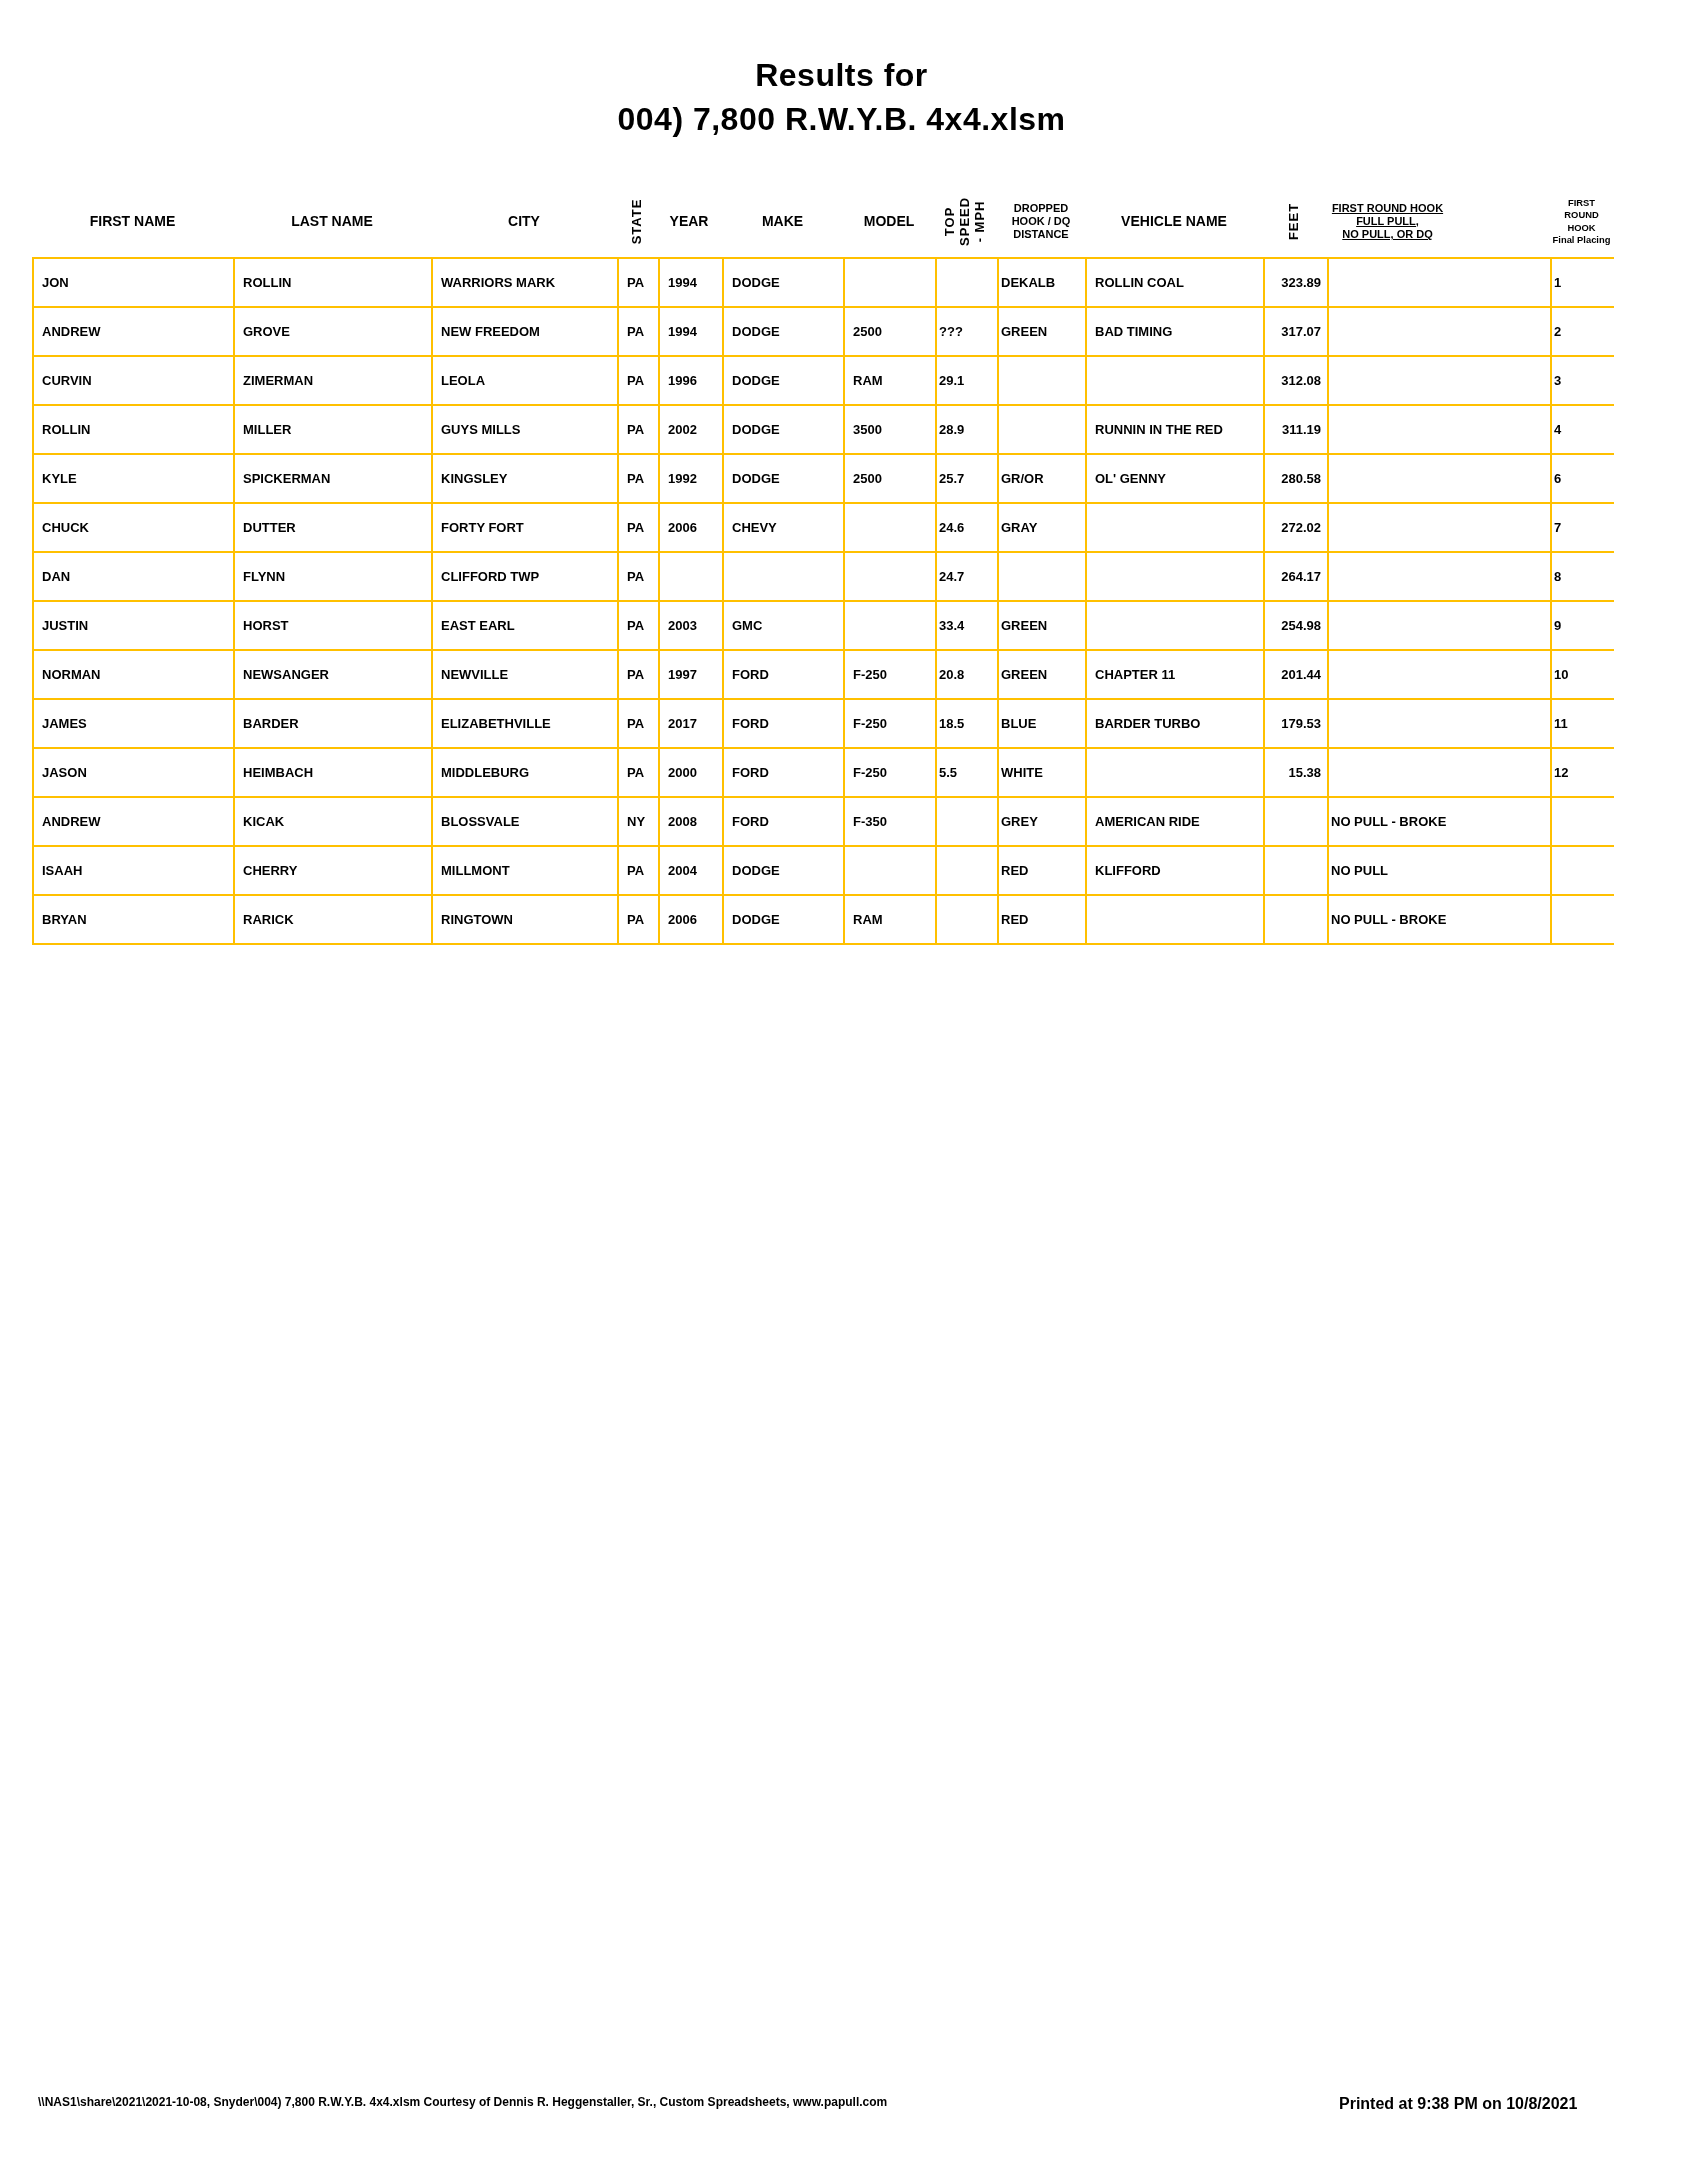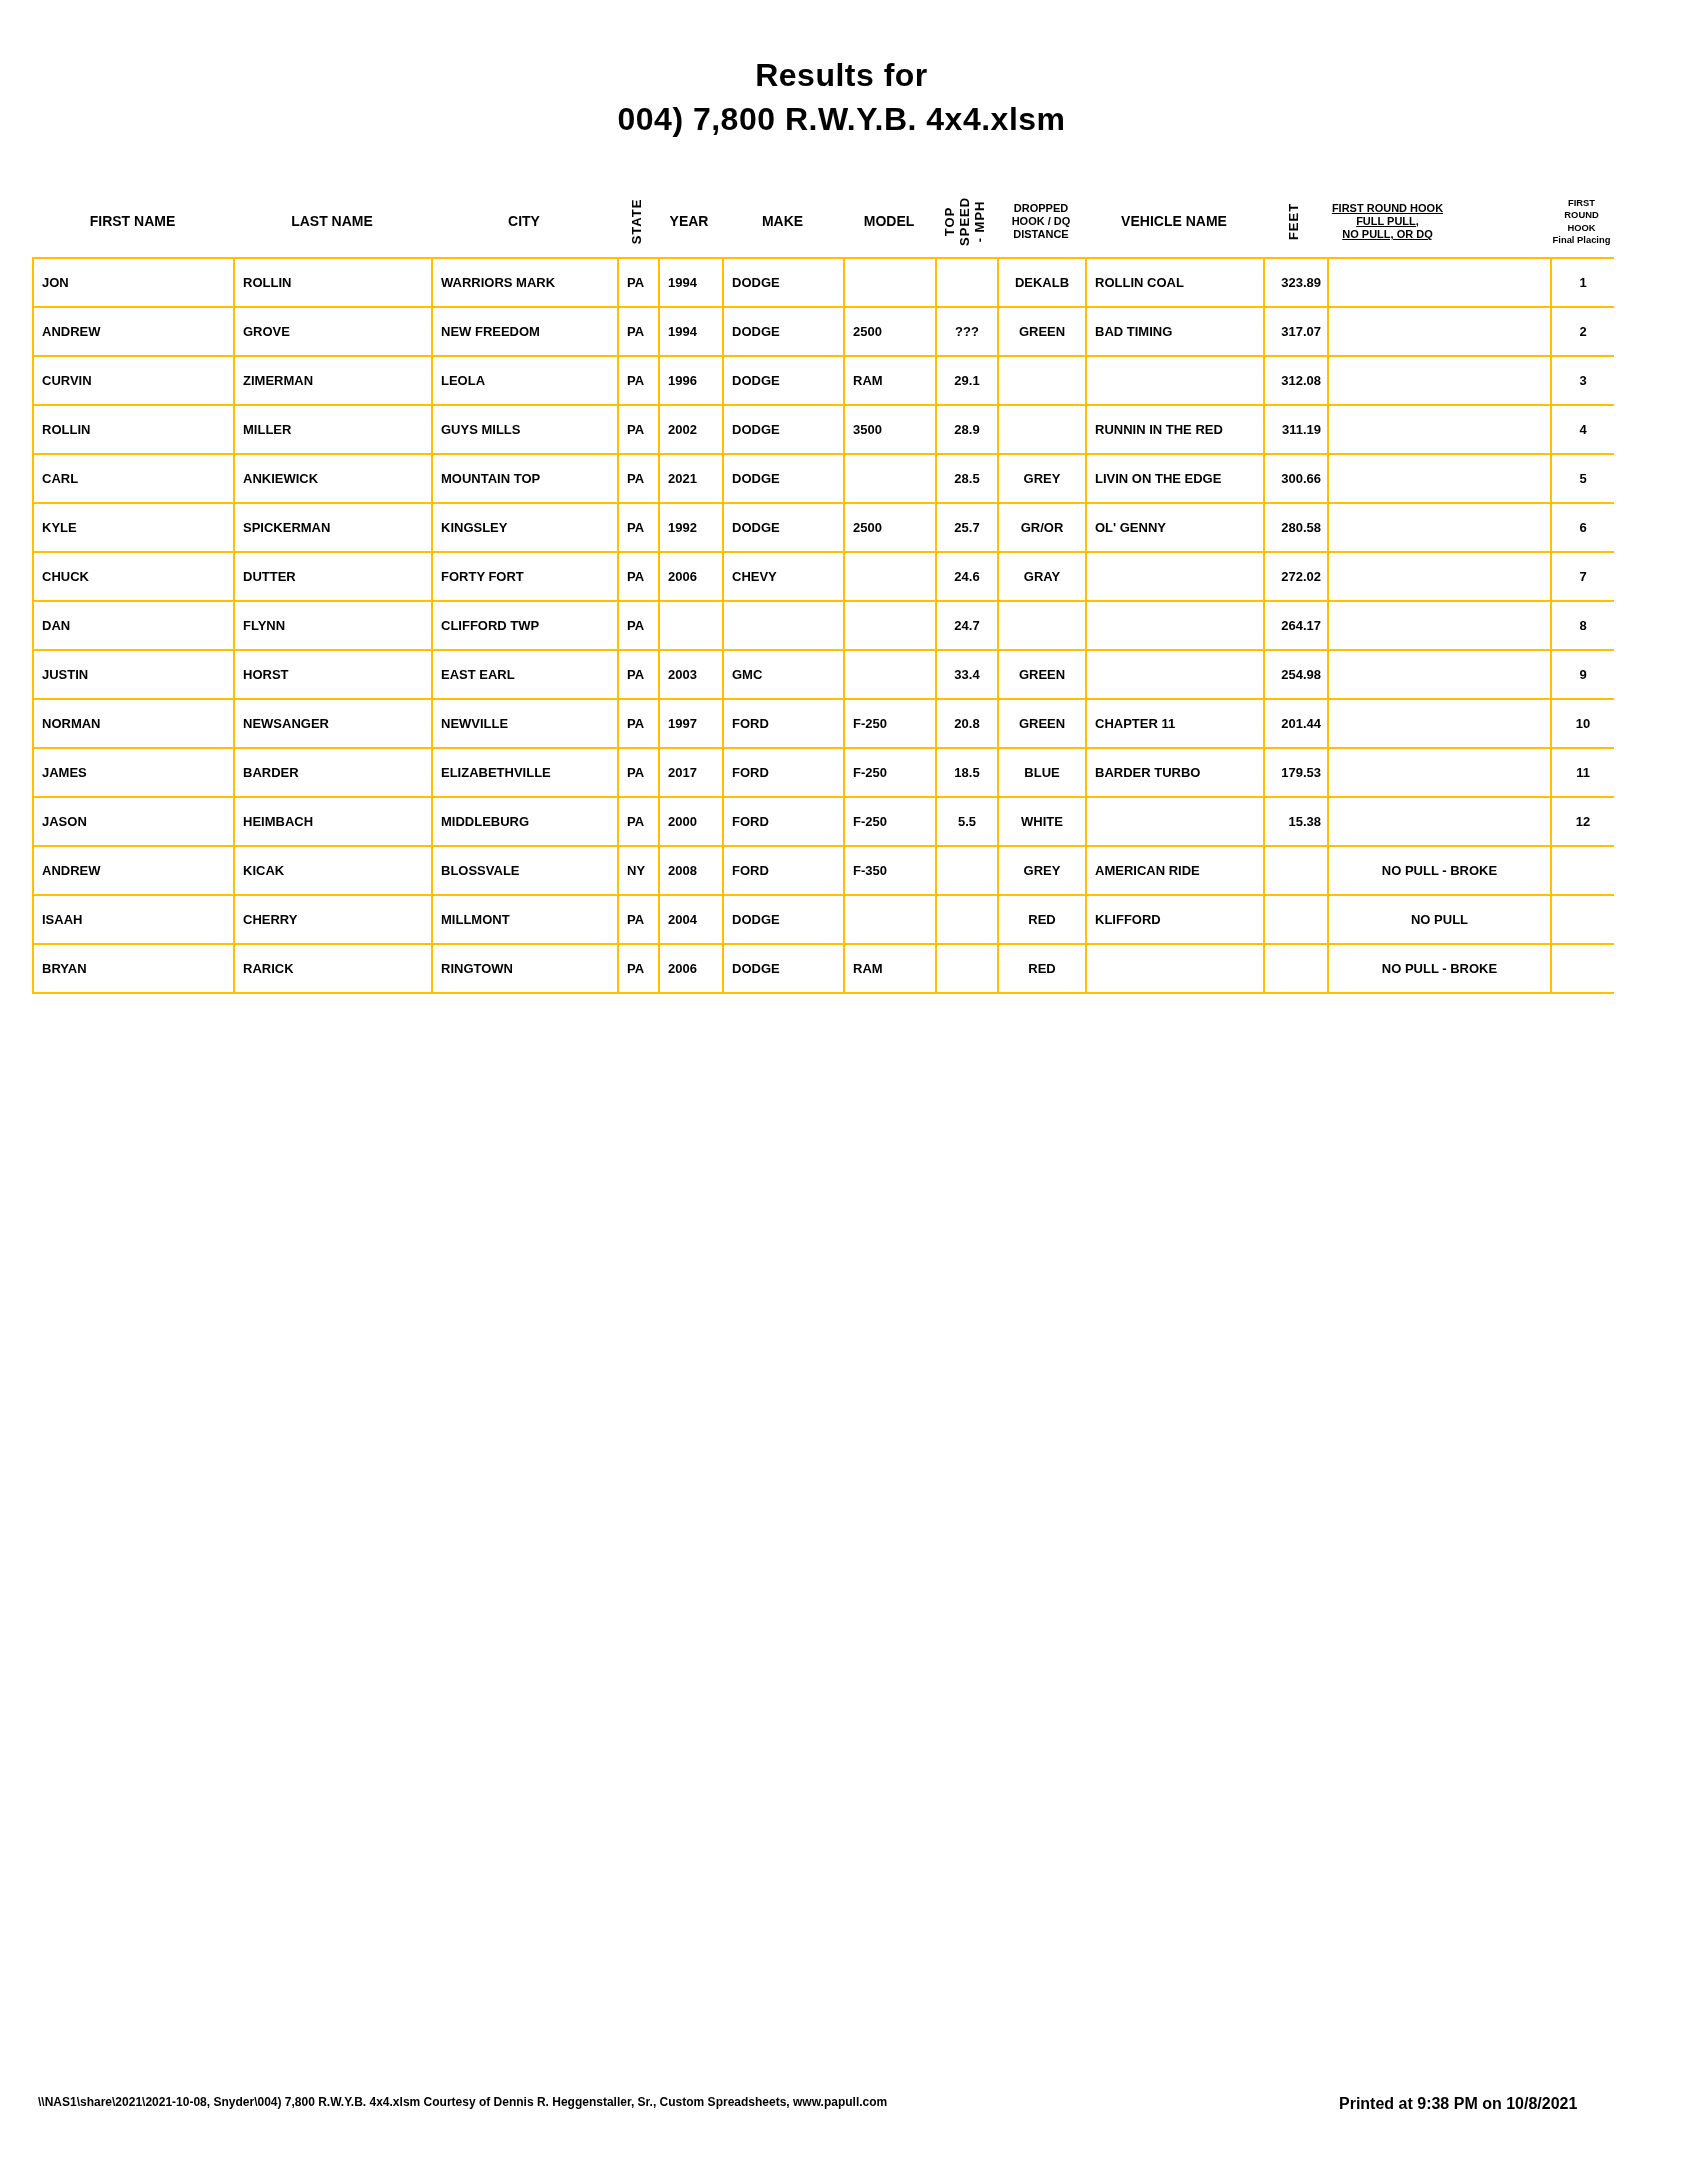--- a/index.html
+++ b/index.html
@@ -37,21 +37,21 @@
     border-collapse:collapse; table-layout:fixed;
   }
   #grid td {
     border:2px solid var(--gold, #FFC000);
     font-size:13px; font-weight:bold;
     padding:0 4px 0 8px; overflow:hidden; white-space:nowrap;
     vertical-align:middle;
   }
   #grid td:last-child { border-right:none; }
   #grid tr { height:37px; }
-  #grid td.a-center { text-align:center; padding:16px 2px; }
+  #grid td.a-center { padding:16px 2px; }
   #grid td.a-right  { text-align:right; padding:0 6px 0 2px; }
 
   .footer-left  { position:absolute; left:38px;  top:2095px; font-size:12px; }
   .footer-right { position:absolute; left:1339px; top:2095px; font-size:16px; }
 </style>
 </head>
 <body>
 
 <div class="page">
   <div class="title1">Results for</div>
@@ -178,35 +178,20 @@
           <td>DODGE</td>
           <td>3500</td>
           <td class="a-center">28.9</td>
           <td class="a-center"></td>
           <td>RUNNIN IN THE RED</td>
           <td class="a-right">311.19</td>
           <td class="a-center"></td>
           <td class="a-center">4</td>
         </tr>
         <tr>
-          <td>CARL</td>
-          <td>ANKIEWICK</td>
-          <td>MOUNTAIN TOP</td>
-          <td>PA</td>
-          <td>2021</td>
-          <td>DODGE</td>
-          <td></td>
-          <td class="a-center">28.5</td>
-          <td class="a-center">GREY</td>
-          <td>LIVIN ON THE EDGE</td>
-          <td class="a-right">300.66</td>
-          <td class="a-center"></td>
-          <td class="a-center">5</td>
-        </tr>
-        <tr>
           <td>KYLE</td>
           <td>SPICKERMAN</td>
           <td>KINGSLEY</td>
           <td>PA</td>
           <td>1992</td>
           <td>DODGE</td>
           <td>2500</td>
           <td class="a-center">25.7</td>
           <td class="a-center">GR/OR</td>
           <td>OL' GENNY</td>

